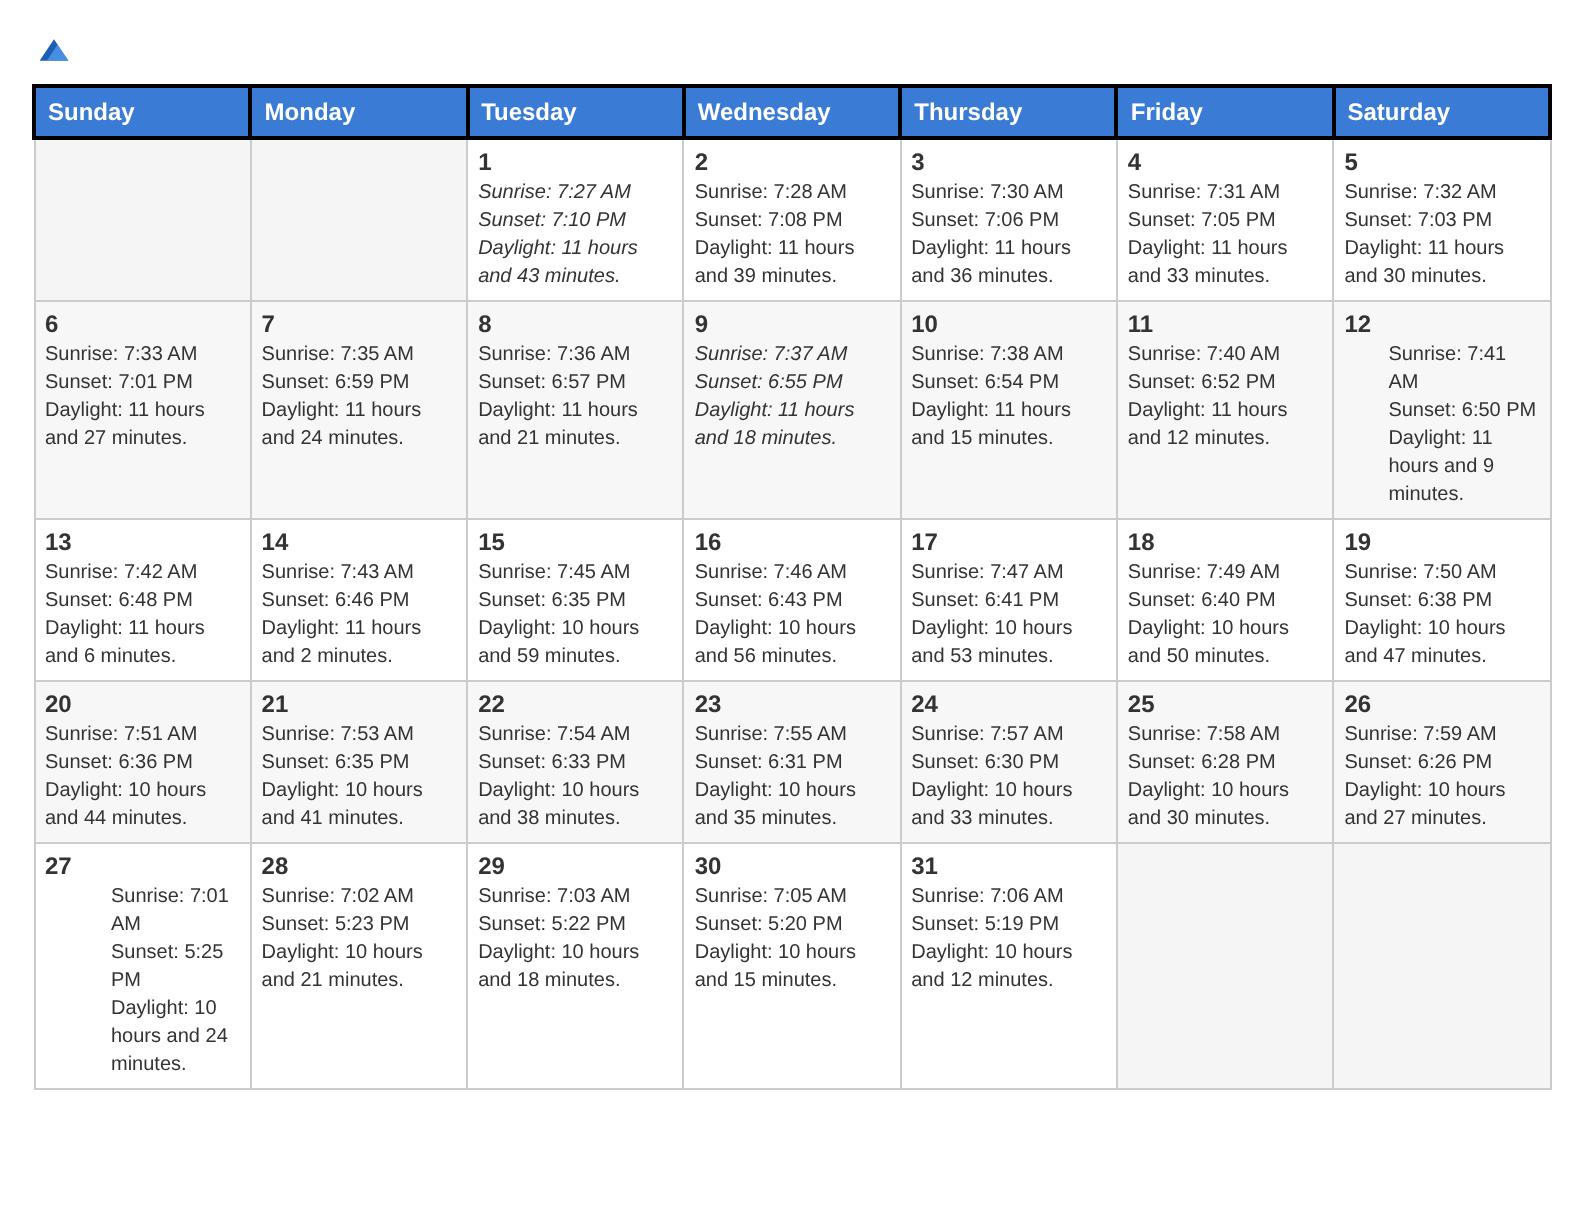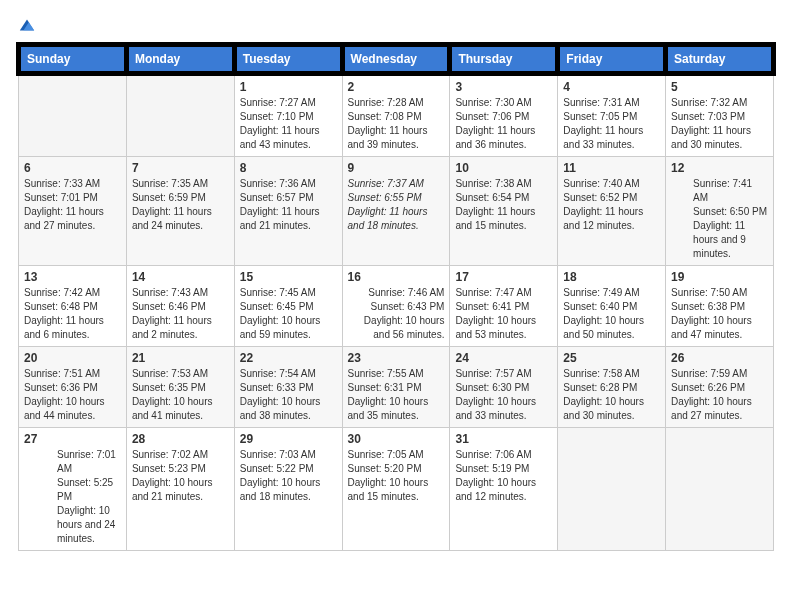--- a/index.html
+++ b/index.html
@@ -52,21 +52,21 @@
       border-collapse: collapse;
       font-size: 10.5px;
     }
     .calendar th {
       background-color: #3a7bd5;
       color: #fff;
       padding: 5px 6px;
       text-align: left;
       font-size: 12px;
       font-weight: bold;
-      border: 5px solid #000000;
+      border: 2px solid #000000;
     }
     .calendar td {
       border: 1px solid #ccc;
       vertical-align: top;
       padding: 4px 5px;
       height: 80px;
       width: 108px;
       background: #fff;
       color: #333;
     }
@@ -121,21 +121,21 @@
         <th>Friday</th>
         <th>Saturday</th>
       </tr>
   </thead>
   <tbody id="calendar-body">
   <tr>
         <td class="empty-cell"></td>
         <td class="empty-cell"></td>
         <td>
           <span class="day-num">1</span>
-          <div class="day-info" style="white-space: pre-line;">Sunrise: 7:27 AM
+          <div class="day-info" style="white-space: pre-line; font-style: italic;">Sunrise: 7:27 AM
 Sunset: 7:10 PM
 Daylight: 11 hours and 43 minutes.</div>
         </td>
         <td>
           <span class="day-num">2</span>
           <div class="day-info" style="white-space: pre-line;">Sunrise: 7:28 AM
 Sunset: 7:08 PM
 Daylight: 11 hours and 39 minutes.</div>
         </td>
         <td>
@@ -210,26 +210,26 @@
         </td>
         <td>
           <span class="day-num">14</span>
           <div class="day-info" style="white-space: pre-line;">Sunrise: 7:43 AM
 Sunset: 6:46 PM
 Daylight: 11 hours and 2 minutes.</div>
         </td>
         <td>
           <span class="day-num">15</span>
           <div class="day-info" style="white-space: pre-line;">Sunrise: 7:45 AM
-Sunset: 6:45 PM
+Sunset: 6:35 PM
 Daylight: 10 hours and 59 minutes.</div>
         </td>
         <td>
           <span class="day-num">16</span>
-          <div class="day-info" style="white-space: pre-line; text-align: right;">Sunrise: 7:46 AM
+          <div class="day-info" style="white-space: pre-line;">Sunrise: 7:46 AM
 Sunset: 6:43 PM
 Daylight: 10 hours and 56 minutes.</div>
         </td>
         <td>
           <span class="day-num">17</span>
           <div class="day-info" style="white-space: pre-line;">Sunrise: 7:47 AM
 Sunset: 6:41 PM
 Daylight: 10 hours and 53 minutes.</div>
         </td>
         <td>

